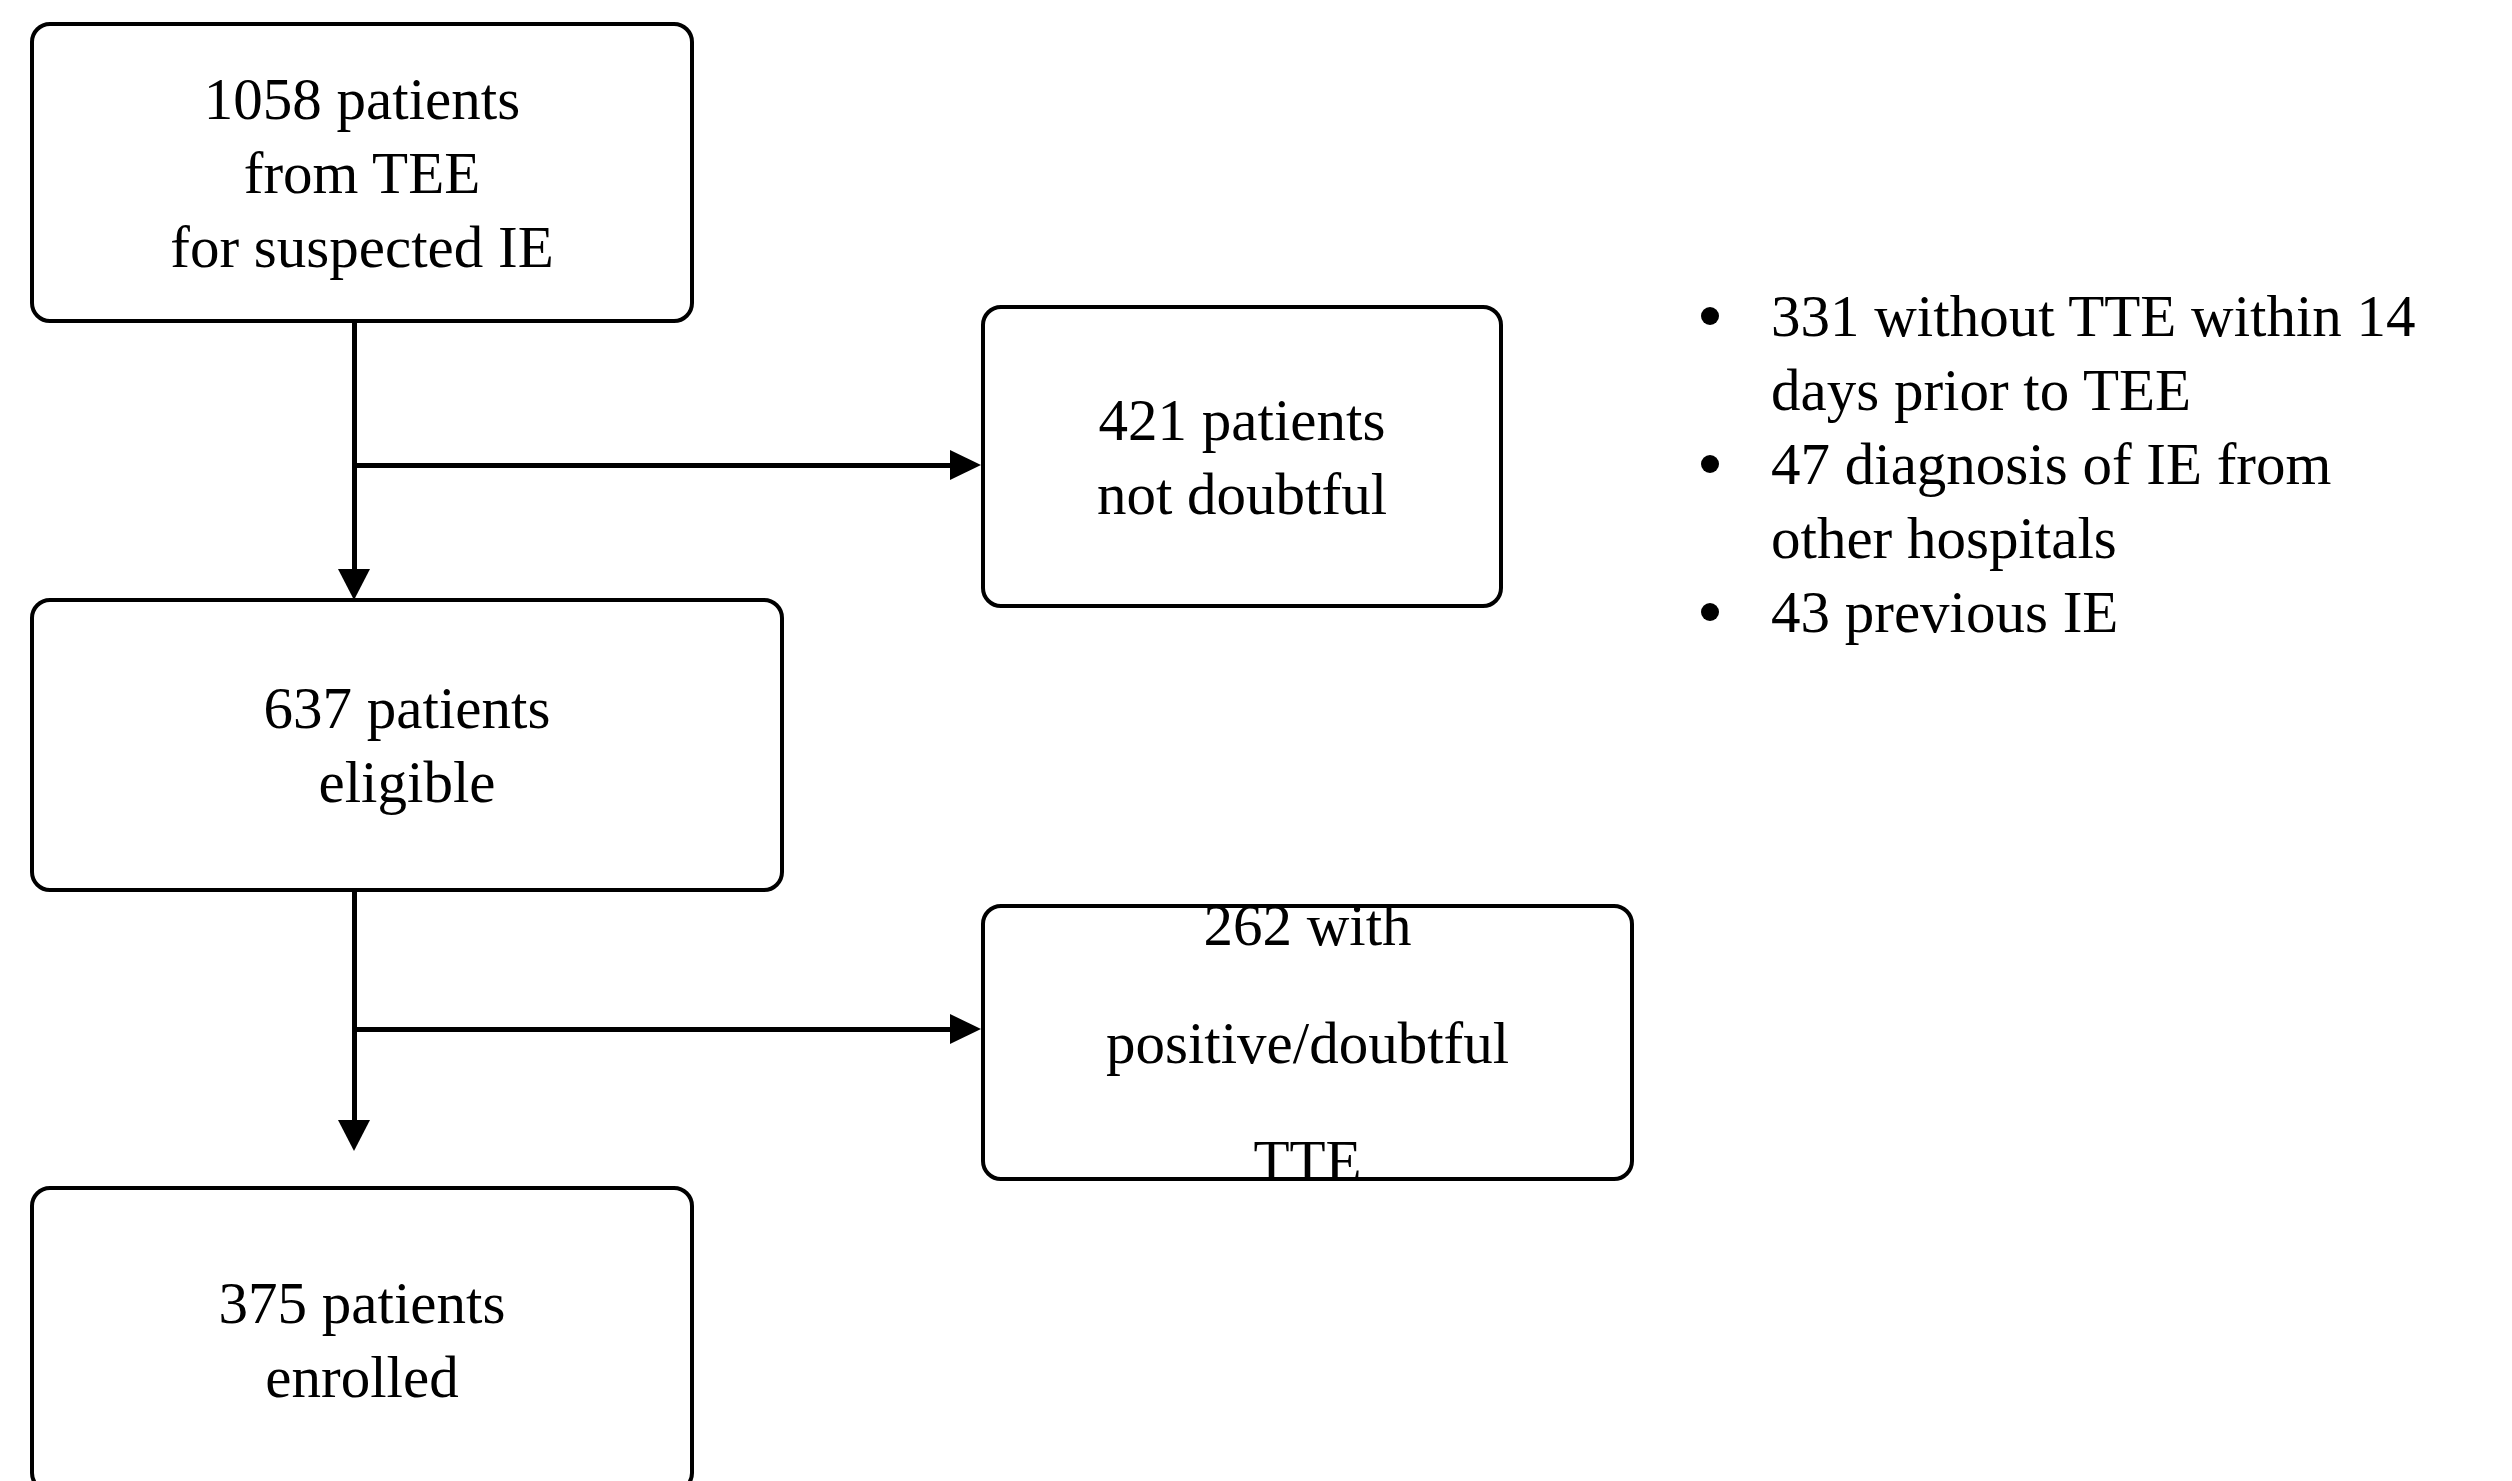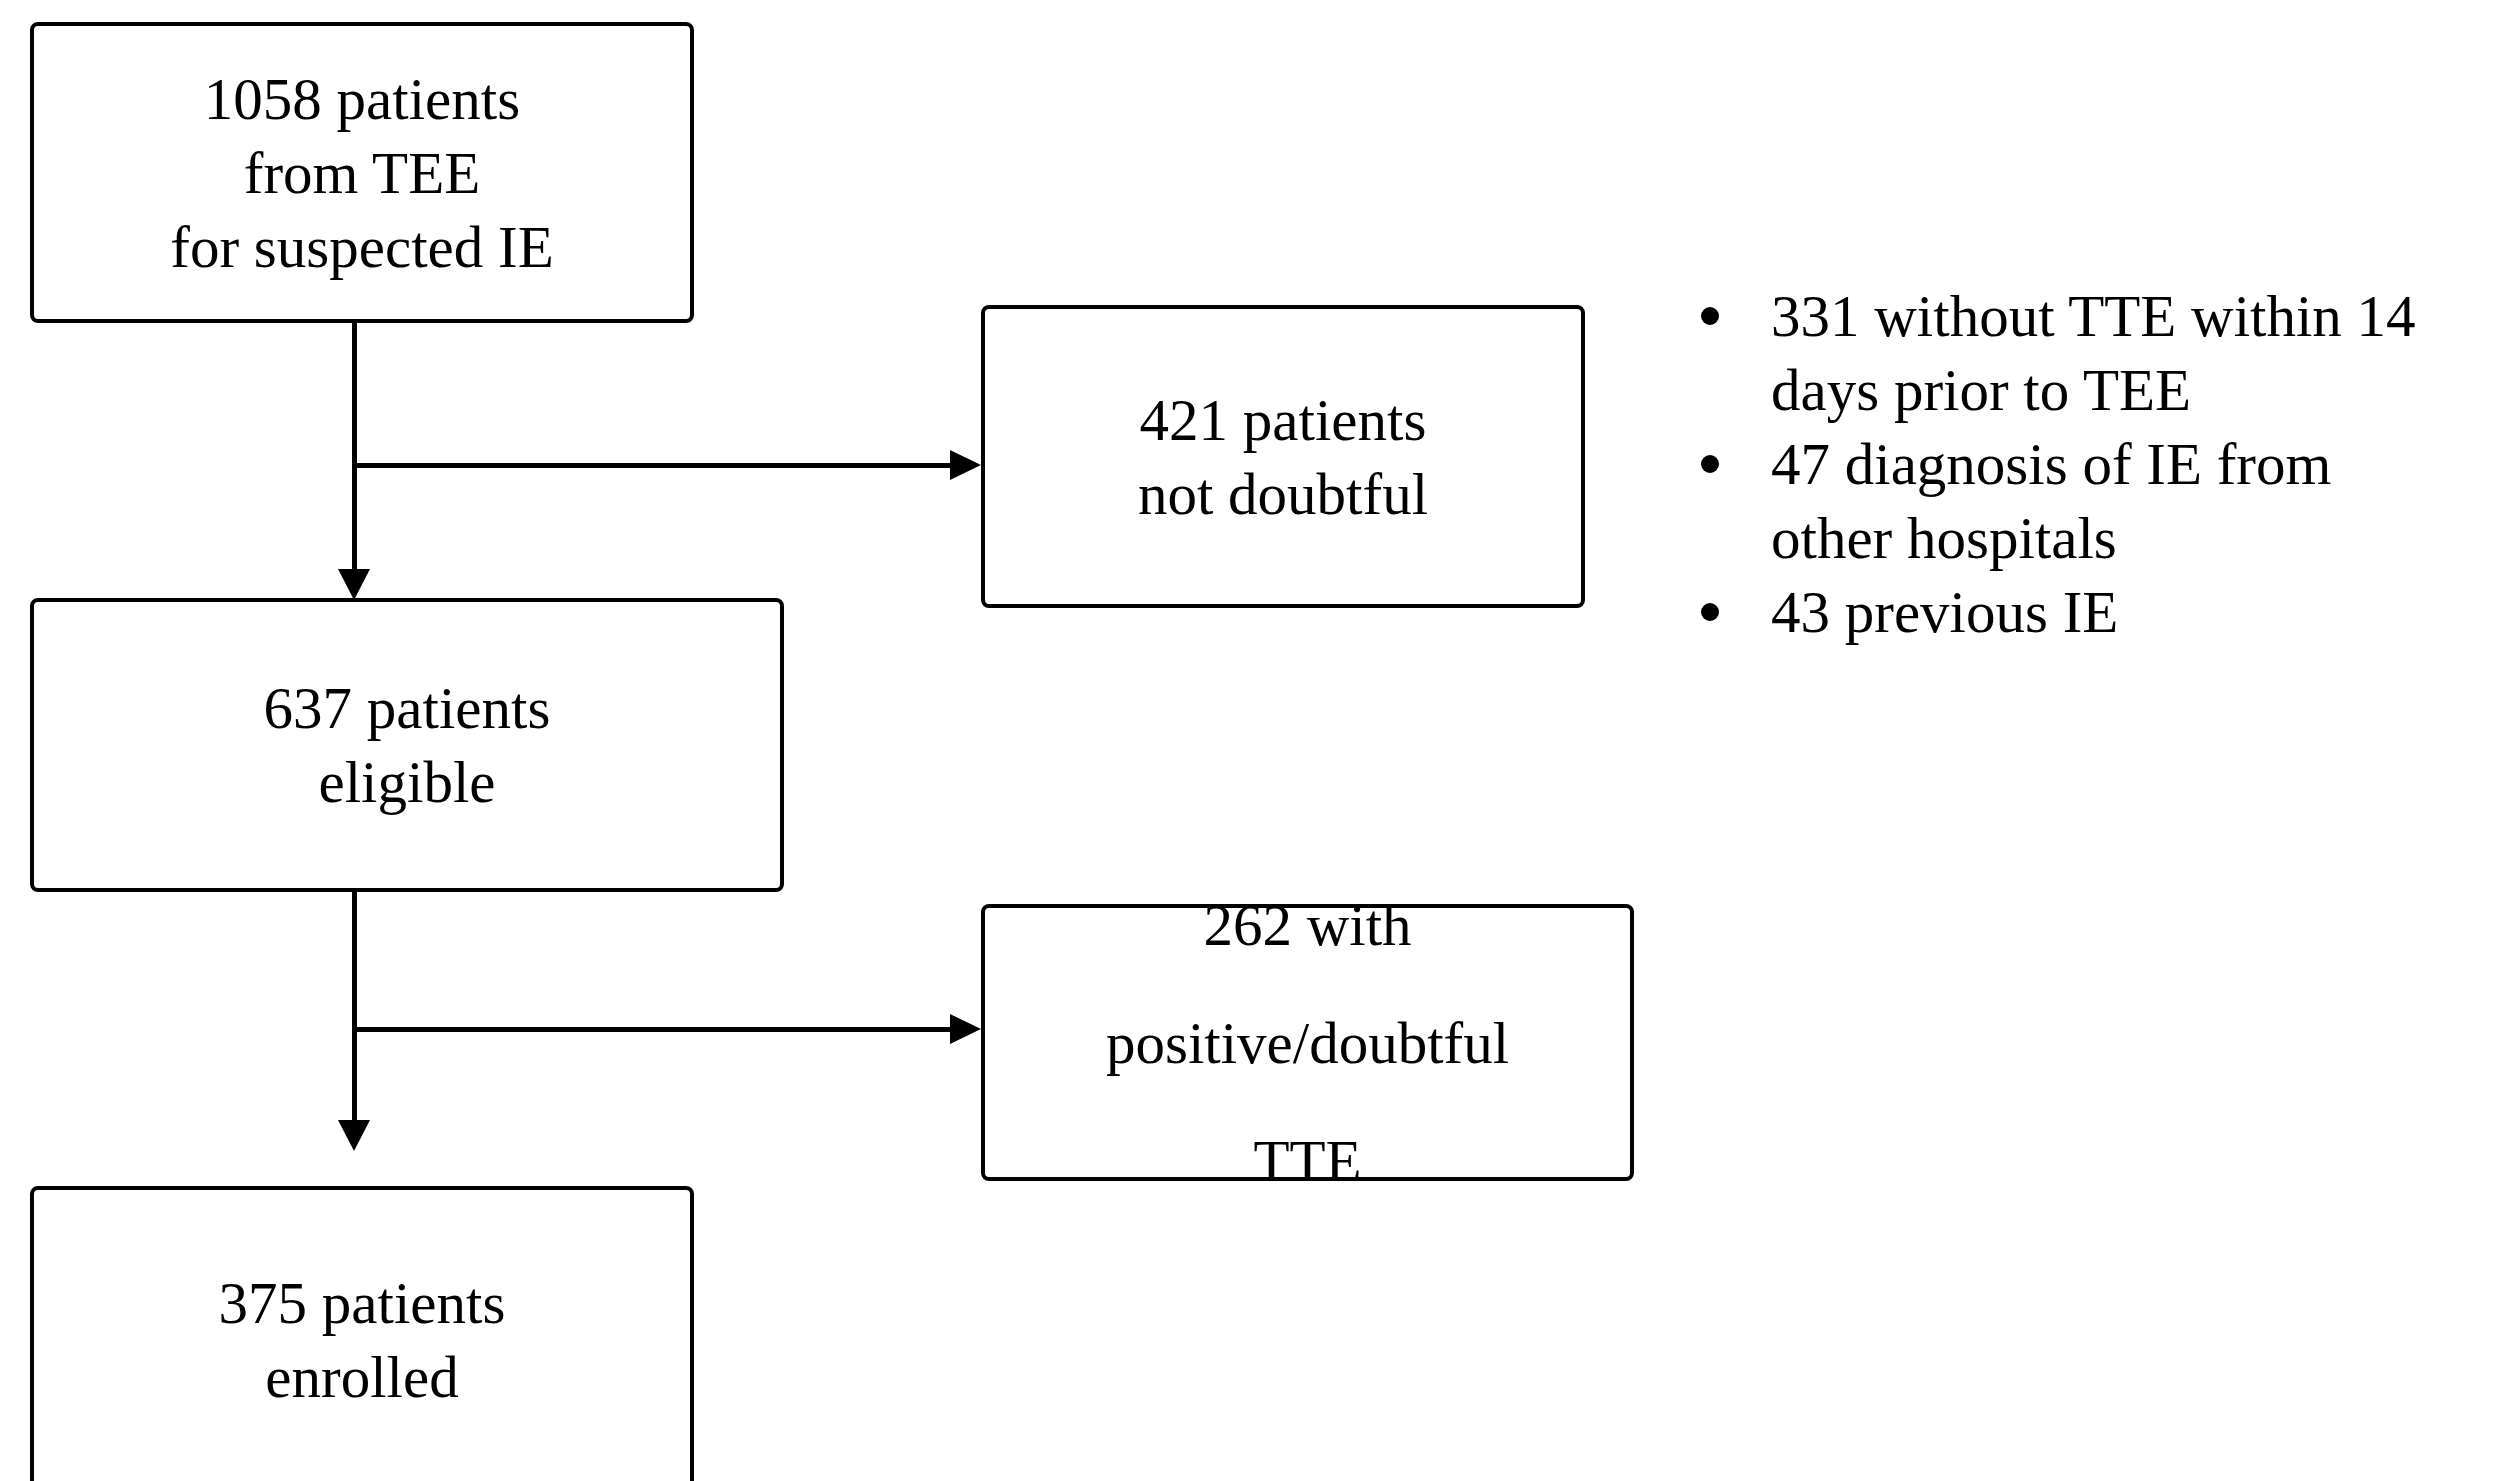--- a/index.html
+++ b/index.html
@@ -12,33 +12,33 @@
   #canvas {
     position: relative;
     width: 2512px; height: 1481px;
     background: #ffffff;
     overflow: hidden;
   }
   .fbox {
     position: absolute;
     box-sizing: border-box;
     border: 4.1px solid #000;
-    border-radius: 8px;
+    border-radius: 20px;
     background: #fff;
     display: flex;
     flex-direction: column;
     align-items: center;
     justify-content: center;
     text-align: center;
     font-size: 59px;
     line-height: 74px;
     white-space: nowrap;
   }
   .box-suspected { left: 30px;   top: 22px;   width: 664px; height: 301px; }
-  .box-noteligible { left: 981px; top: 305px;  width: 604px; height: 303px; }
+  .box-noteligible { left: 981px; top: 305px;  width: 522px; height: 303px; }
   .box-eligible { left: 30px;   top: 598px;  width: 754px; height: 294px; }
   .box-tte { left: 981px; top: 904px; width: 653px; height: 277px; gap: 44px; }
   .box-enrolled { left: 30px;   top: 1149px; width: 664px; height: 307px; margin-top: 37px; }
 
   .connector { position: absolute; background: #000; }
   .conn-v1 { left: 352px; top: 321px;  width: 5px; height: 255px; }
   .conn-h1 { left: 352px; top: 463px;  width: 600px; height: 5px; }
   .conn-v2 { left: 352px; top: 891px; width: 5px; height: 236px; }
   .conn-h2 { left: 352px; top: 1027px; width: 600px; height: 5px; }
 

